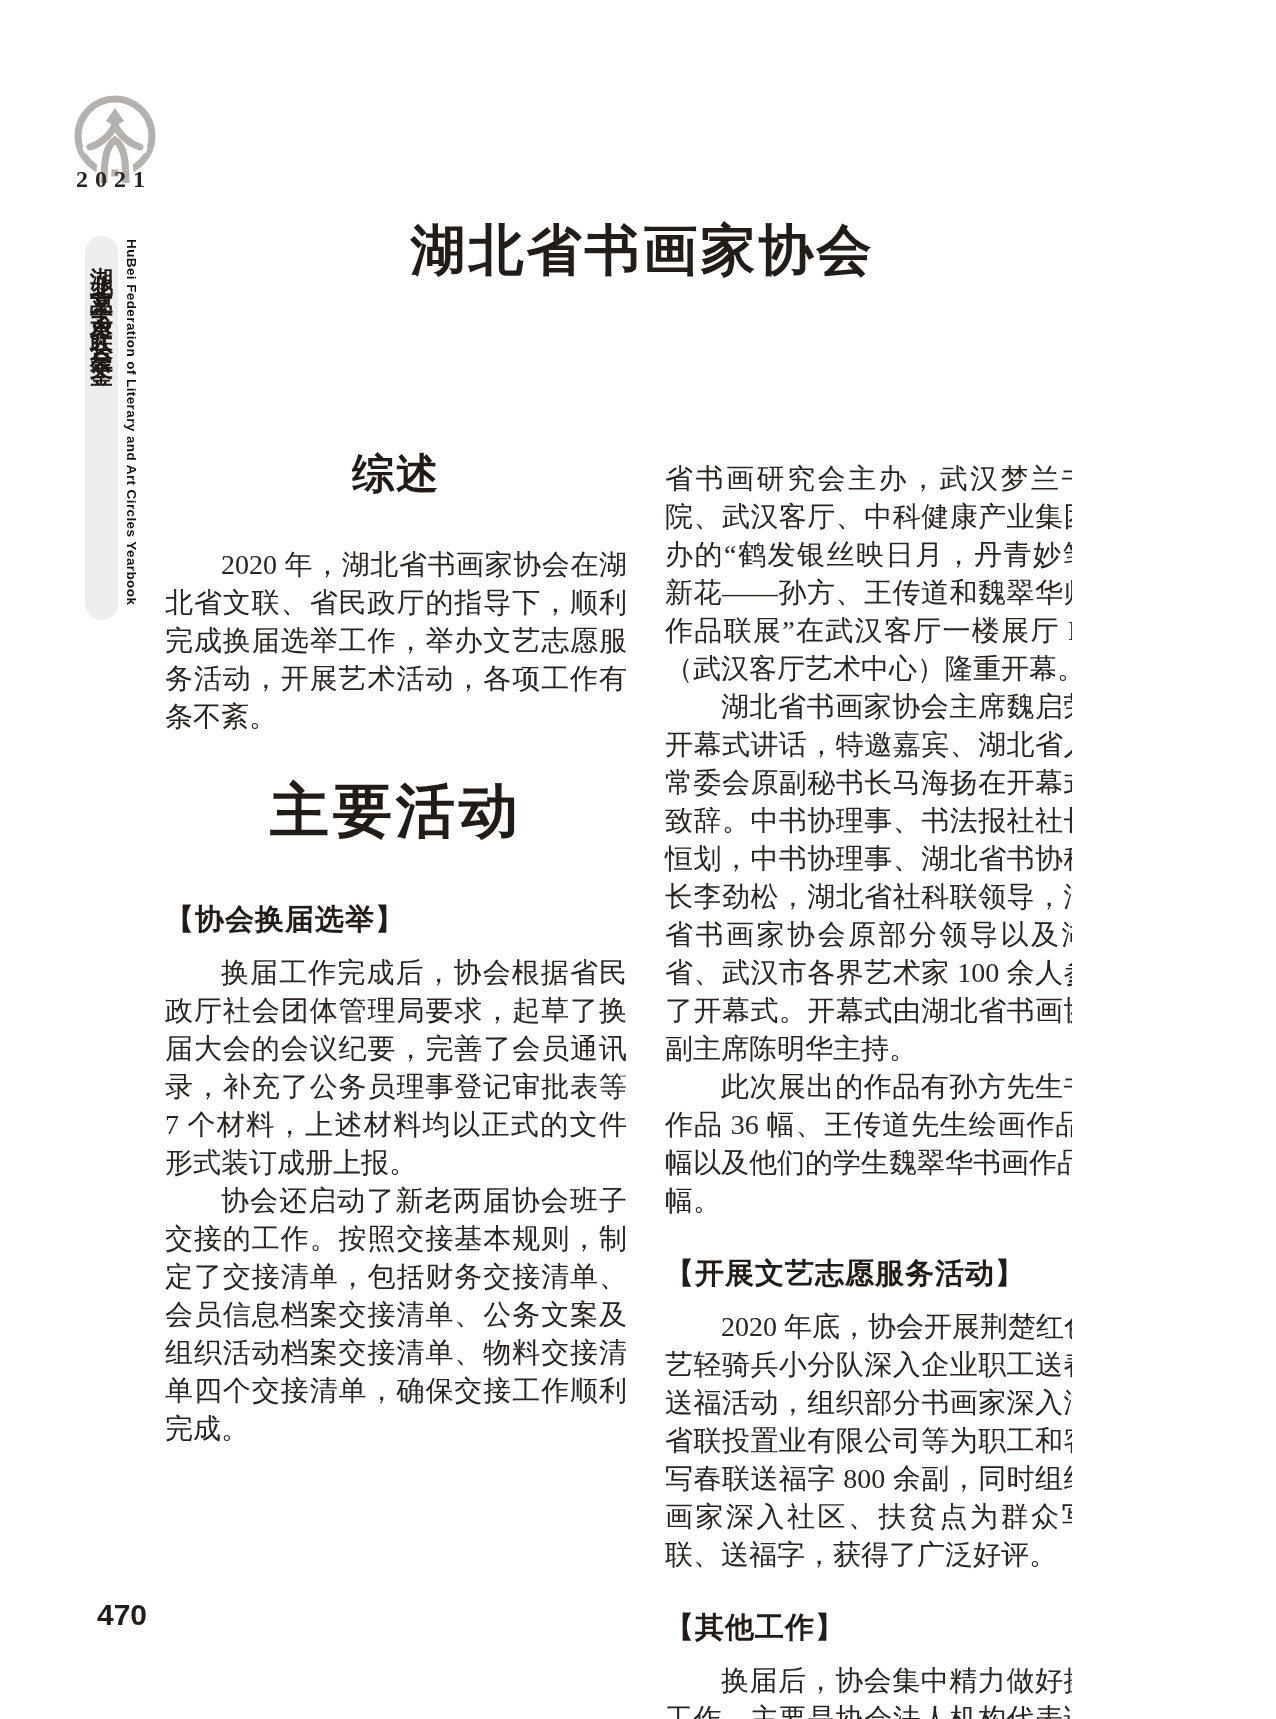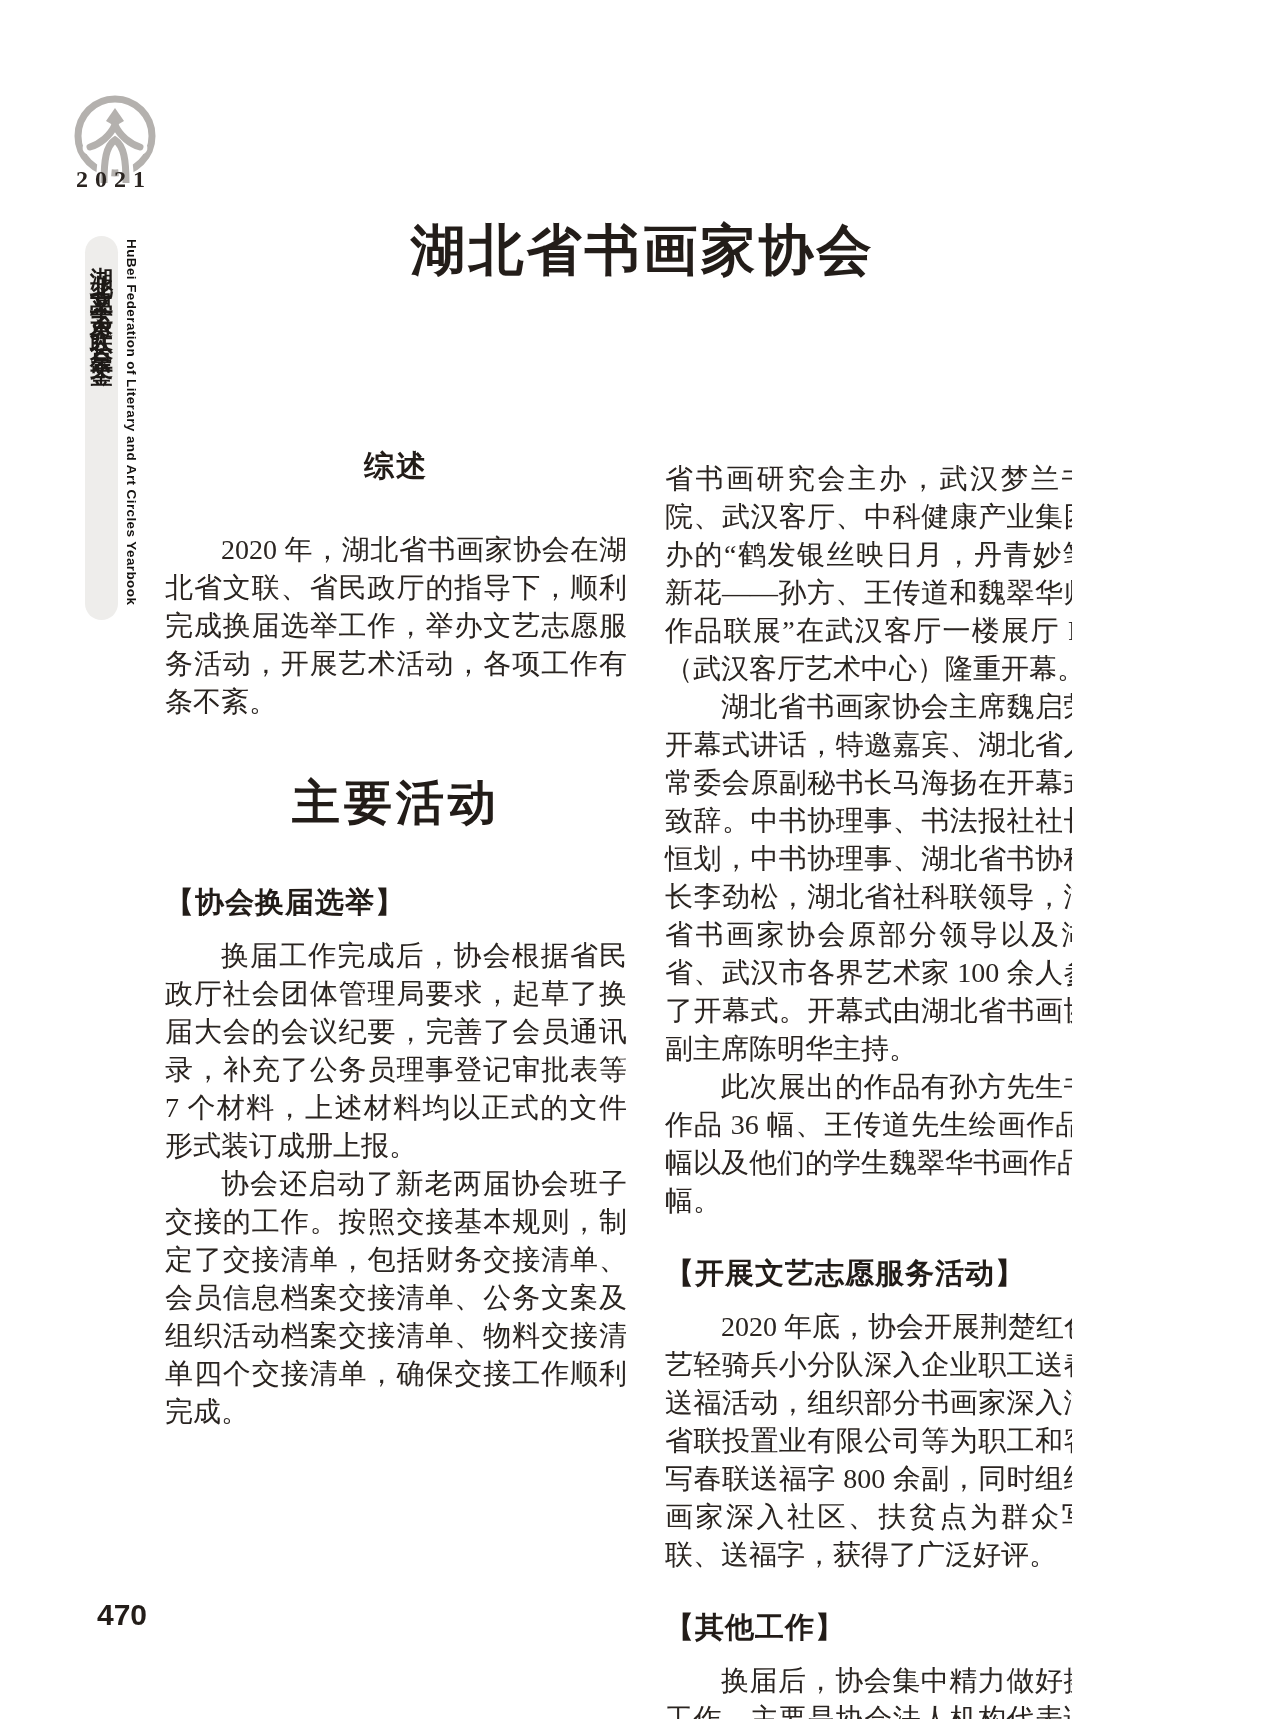--- a/index.html
+++ b/index.html
@@ -56,22 +56,22 @@
     margin:0;font-size:28px;line-height:38px;
     text-align:justify;text-indent:2em;
     font-family:"Liberation Serif",serif;color:#2a2420;
   }
   p.cont{text-indent:0;}
   p.first-right{margin-top:18px;}
   h2.sec{
     margin:0;text-align:center;font-weight:bold;
     font-family:"Liberation Sans",sans-serif;color:#221c18;
   }
-  h2.overview{font-size:30px;margin:4px 0 44px;letter-spacing:2px;}
-  h2.activities{font-size:48px;margin:50px 0 48px;letter-spacing:4px;}
+  h2.overview{font-size:42px;margin:4px 0 44px;letter-spacing:2px;}
+  h2.activities{font-size:59px;margin:36px 0 48px;letter-spacing:4px;}
   h3.sub{
     font-family:"Liberation Sans",sans-serif;
     font-size:29px;font-weight:bold;letter-spacing:1px;
     margin:34px 0 14px;color:#221c18;
   }
   h3.sub.mt0{margin-top:8px;}
   
   .page-number{
     position:absolute;left:97px;top:1598px;
     font-family:"Liberation Sans",sans-serif;

